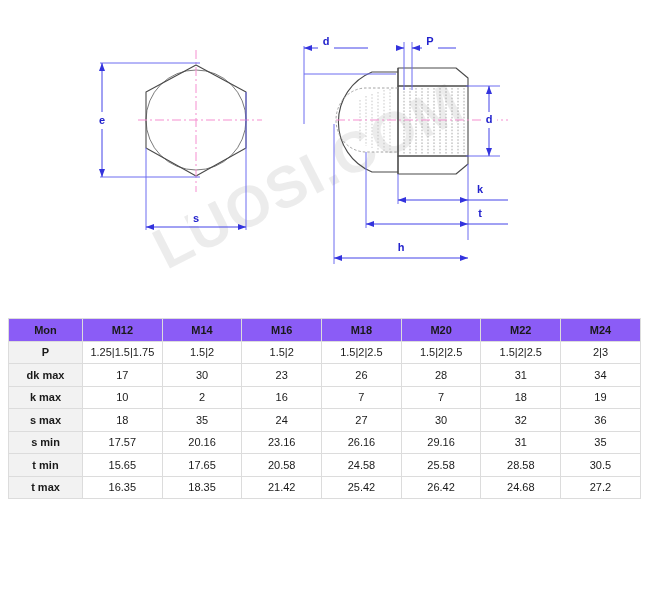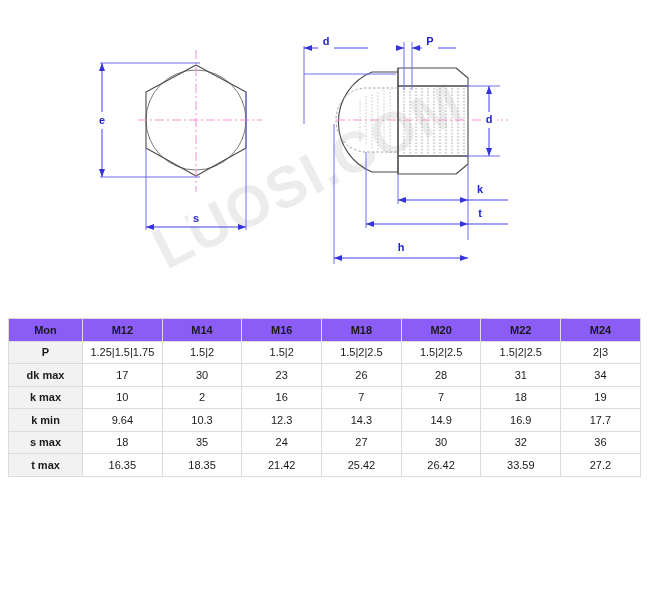--- a/index.html
+++ b/index.html
@@ -332,44 +332,54 @@
           <td class="row-head">k max</td>
           <td class="val">10</td>
           <td class="val">2</td>
           <td class="val">16</td>
           <td class="val">7</td>
           <td class="val">7</td>
           <td class="val">18</td>
           <td class="val">19</td>
         </tr>
         <tr>
-          <td class="row-head">k min</td>
-          <td class="val">9.64</td>
-          <td class="val">10.3</td>
-          <td class="val">12.3</td>
-          <td class="val">14.3</td>
-          <td class="val">14.9</td>
-          <td class="val">16.9</td>
-          <td class="val">17.7</td>
-        </tr>
-        <tr>
           <td class="row-head">s max</td>
           <td class="val">18</td>
           <td class="val">35</td>
           <td class="val">24</td>
           <td class="val">27</td>
           <td class="val">30</td>
           <td class="val">32</td>
           <td class="val">36</td>
         </tr>
         <tr>
+          <td class="row-head">s min</td>
+          <td class="val">17.57</td>
+          <td class="val">20.16</td>
+          <td class="val">23.16</td>
+          <td class="val">26.16</td>
+          <td class="val">29.16</td>
+          <td class="val">31</td>
+          <td class="val">35</td>
+        </tr>
+        <tr>
+          <td class="row-head">t min</td>
+          <td class="val">15.65</td>
+          <td class="val">17.65</td>
+          <td class="val">20.58</td>
+          <td class="val">24.58</td>
+          <td class="val">25.58</td>
+          <td class="val">28.58</td>
+          <td class="val">30.5</td>
+        </tr>
+        <tr>
           <td class="row-head">t max</td>
           <td class="val">16.35</td>
           <td class="val">18.35</td>
           <td class="val">21.42</td>
           <td class="val">25.42</td>
           <td class="val">26.42</td>
-          <td class="val">33.59</td>
+          <td class="val">24.68</td>
           <td class="val">27.2</td>
         </tr>
       </tbody>
   </table>
 </div>
 
 </body></html>

